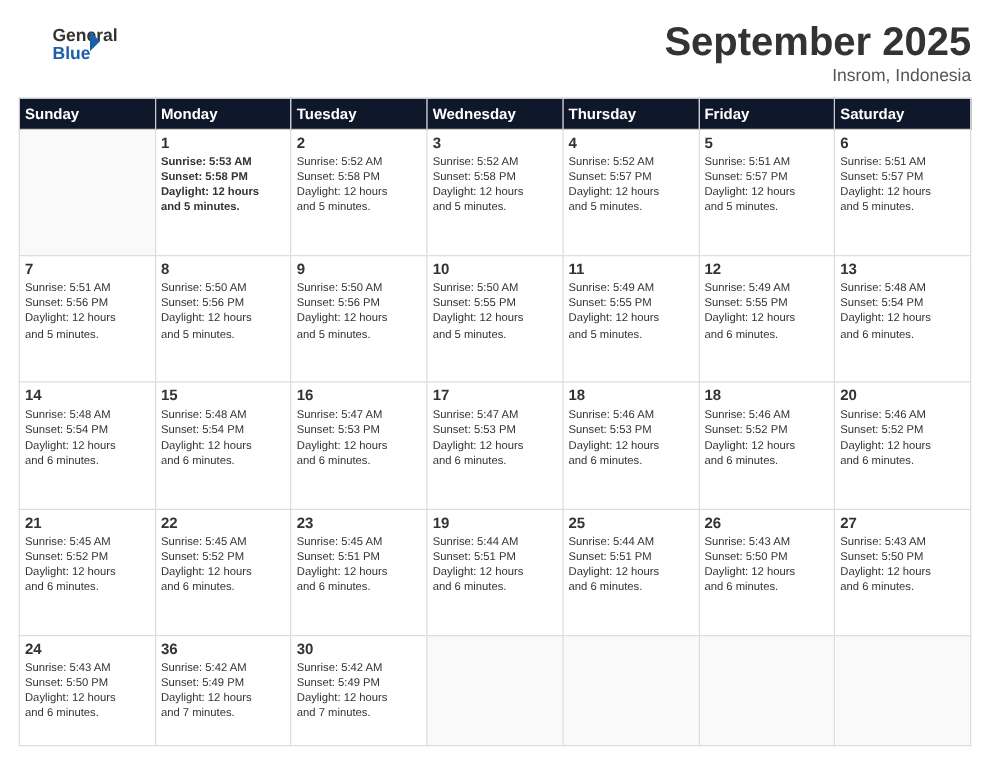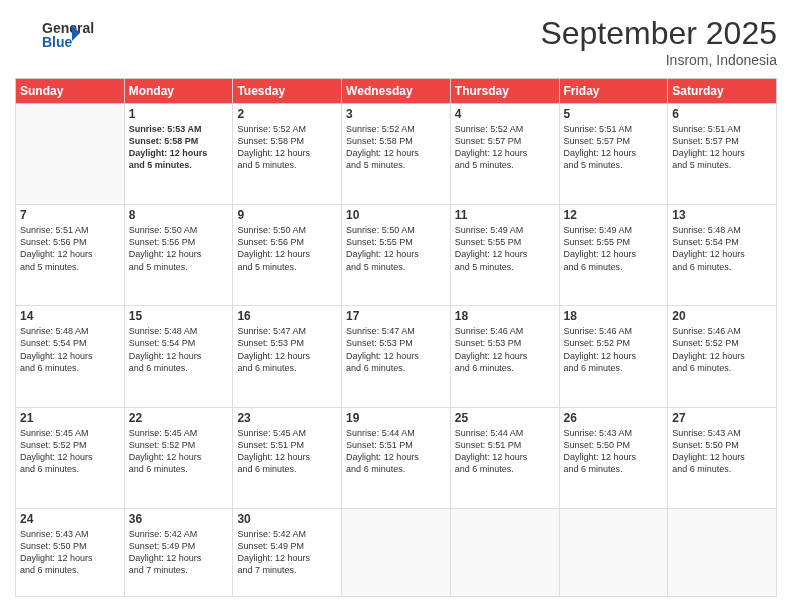--- a/index.html
+++ b/index.html
@@ -30,34 +30,34 @@
     }
     .logo-icon {
       width: 30px;
       height: 30px;
     }
     .title-area {
       text-align: right;
     }
     .month-title {
       font-size: 32px;
-      font-weight: normal;
+      font-weight: bold;
       color: #333;
     }
     .location {
       font-size: 14px;
       color: #555;
     }
     .calendar {
       width: 100%;
       border-collapse: collapse;
       flex: 1;
     }
     .calendar th {
-      background: #ef4444;
+      background: #0f172a;
       color: #fff;
       font-size: 12px;
       font-weight: bold;
       padding: 5px 4px;
       text-align: left;
       border: 1px solid #ccc;
     }
     .calendar td {
       border: 1px solid #ddd;
       vertical-align: top;

